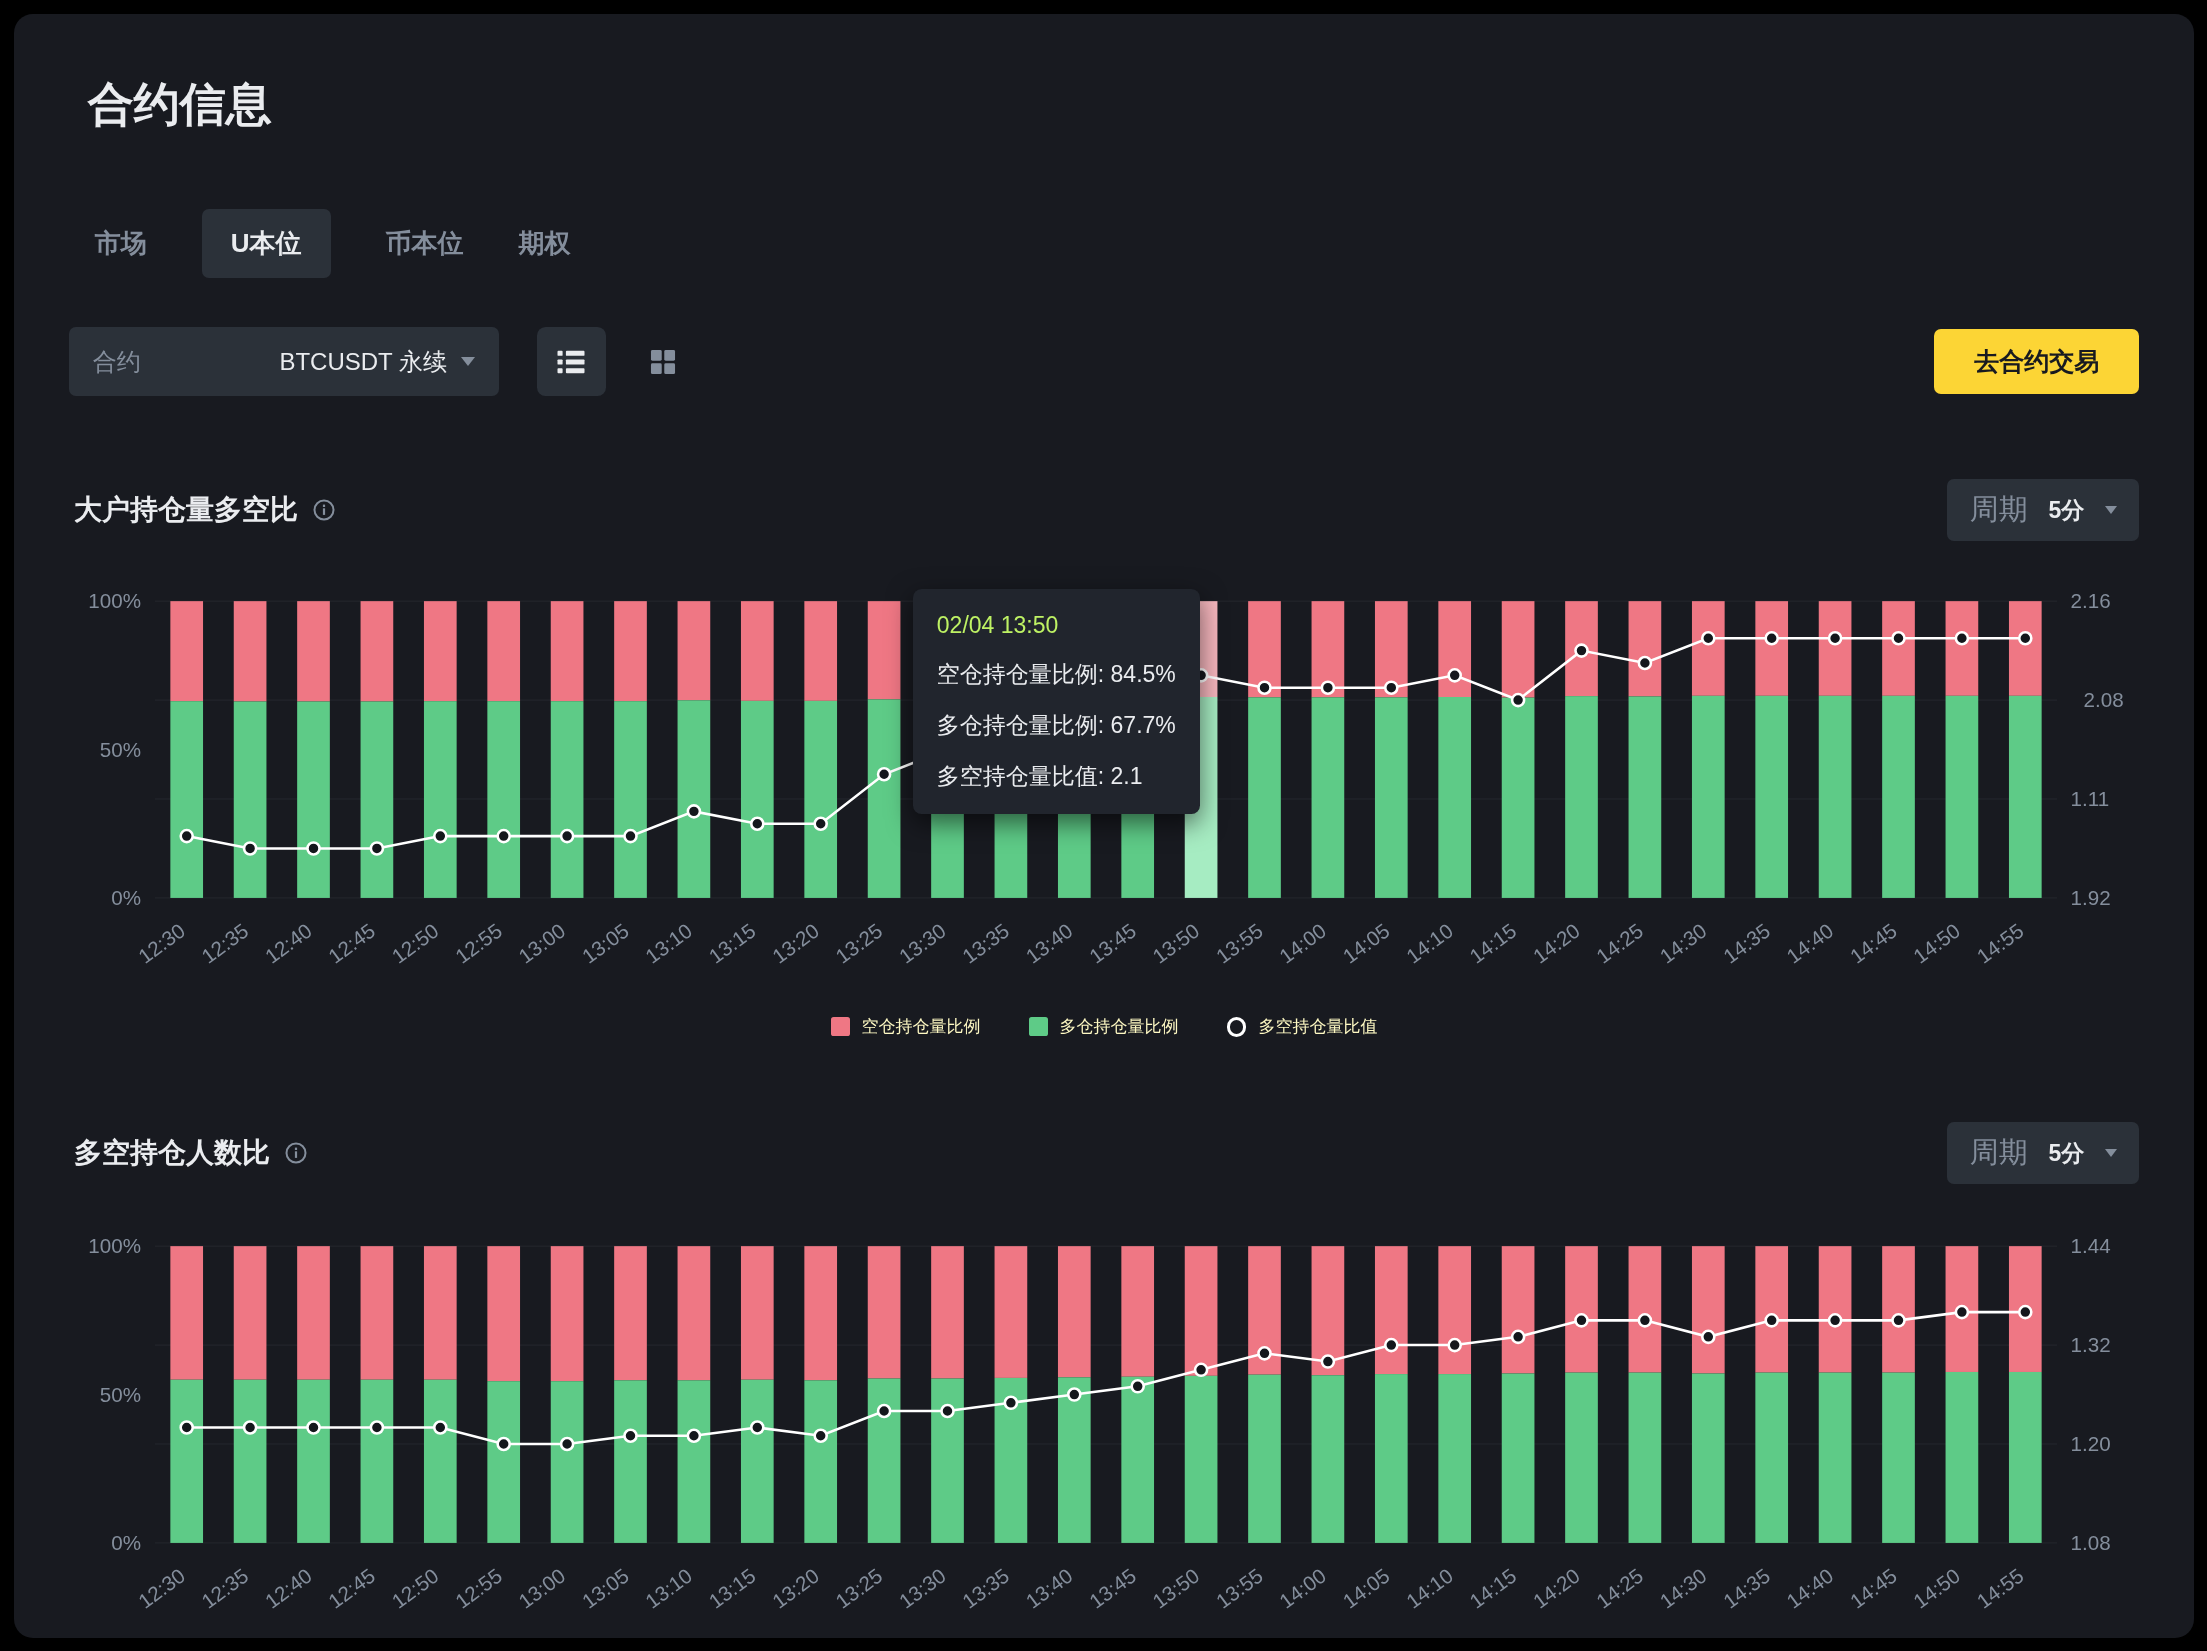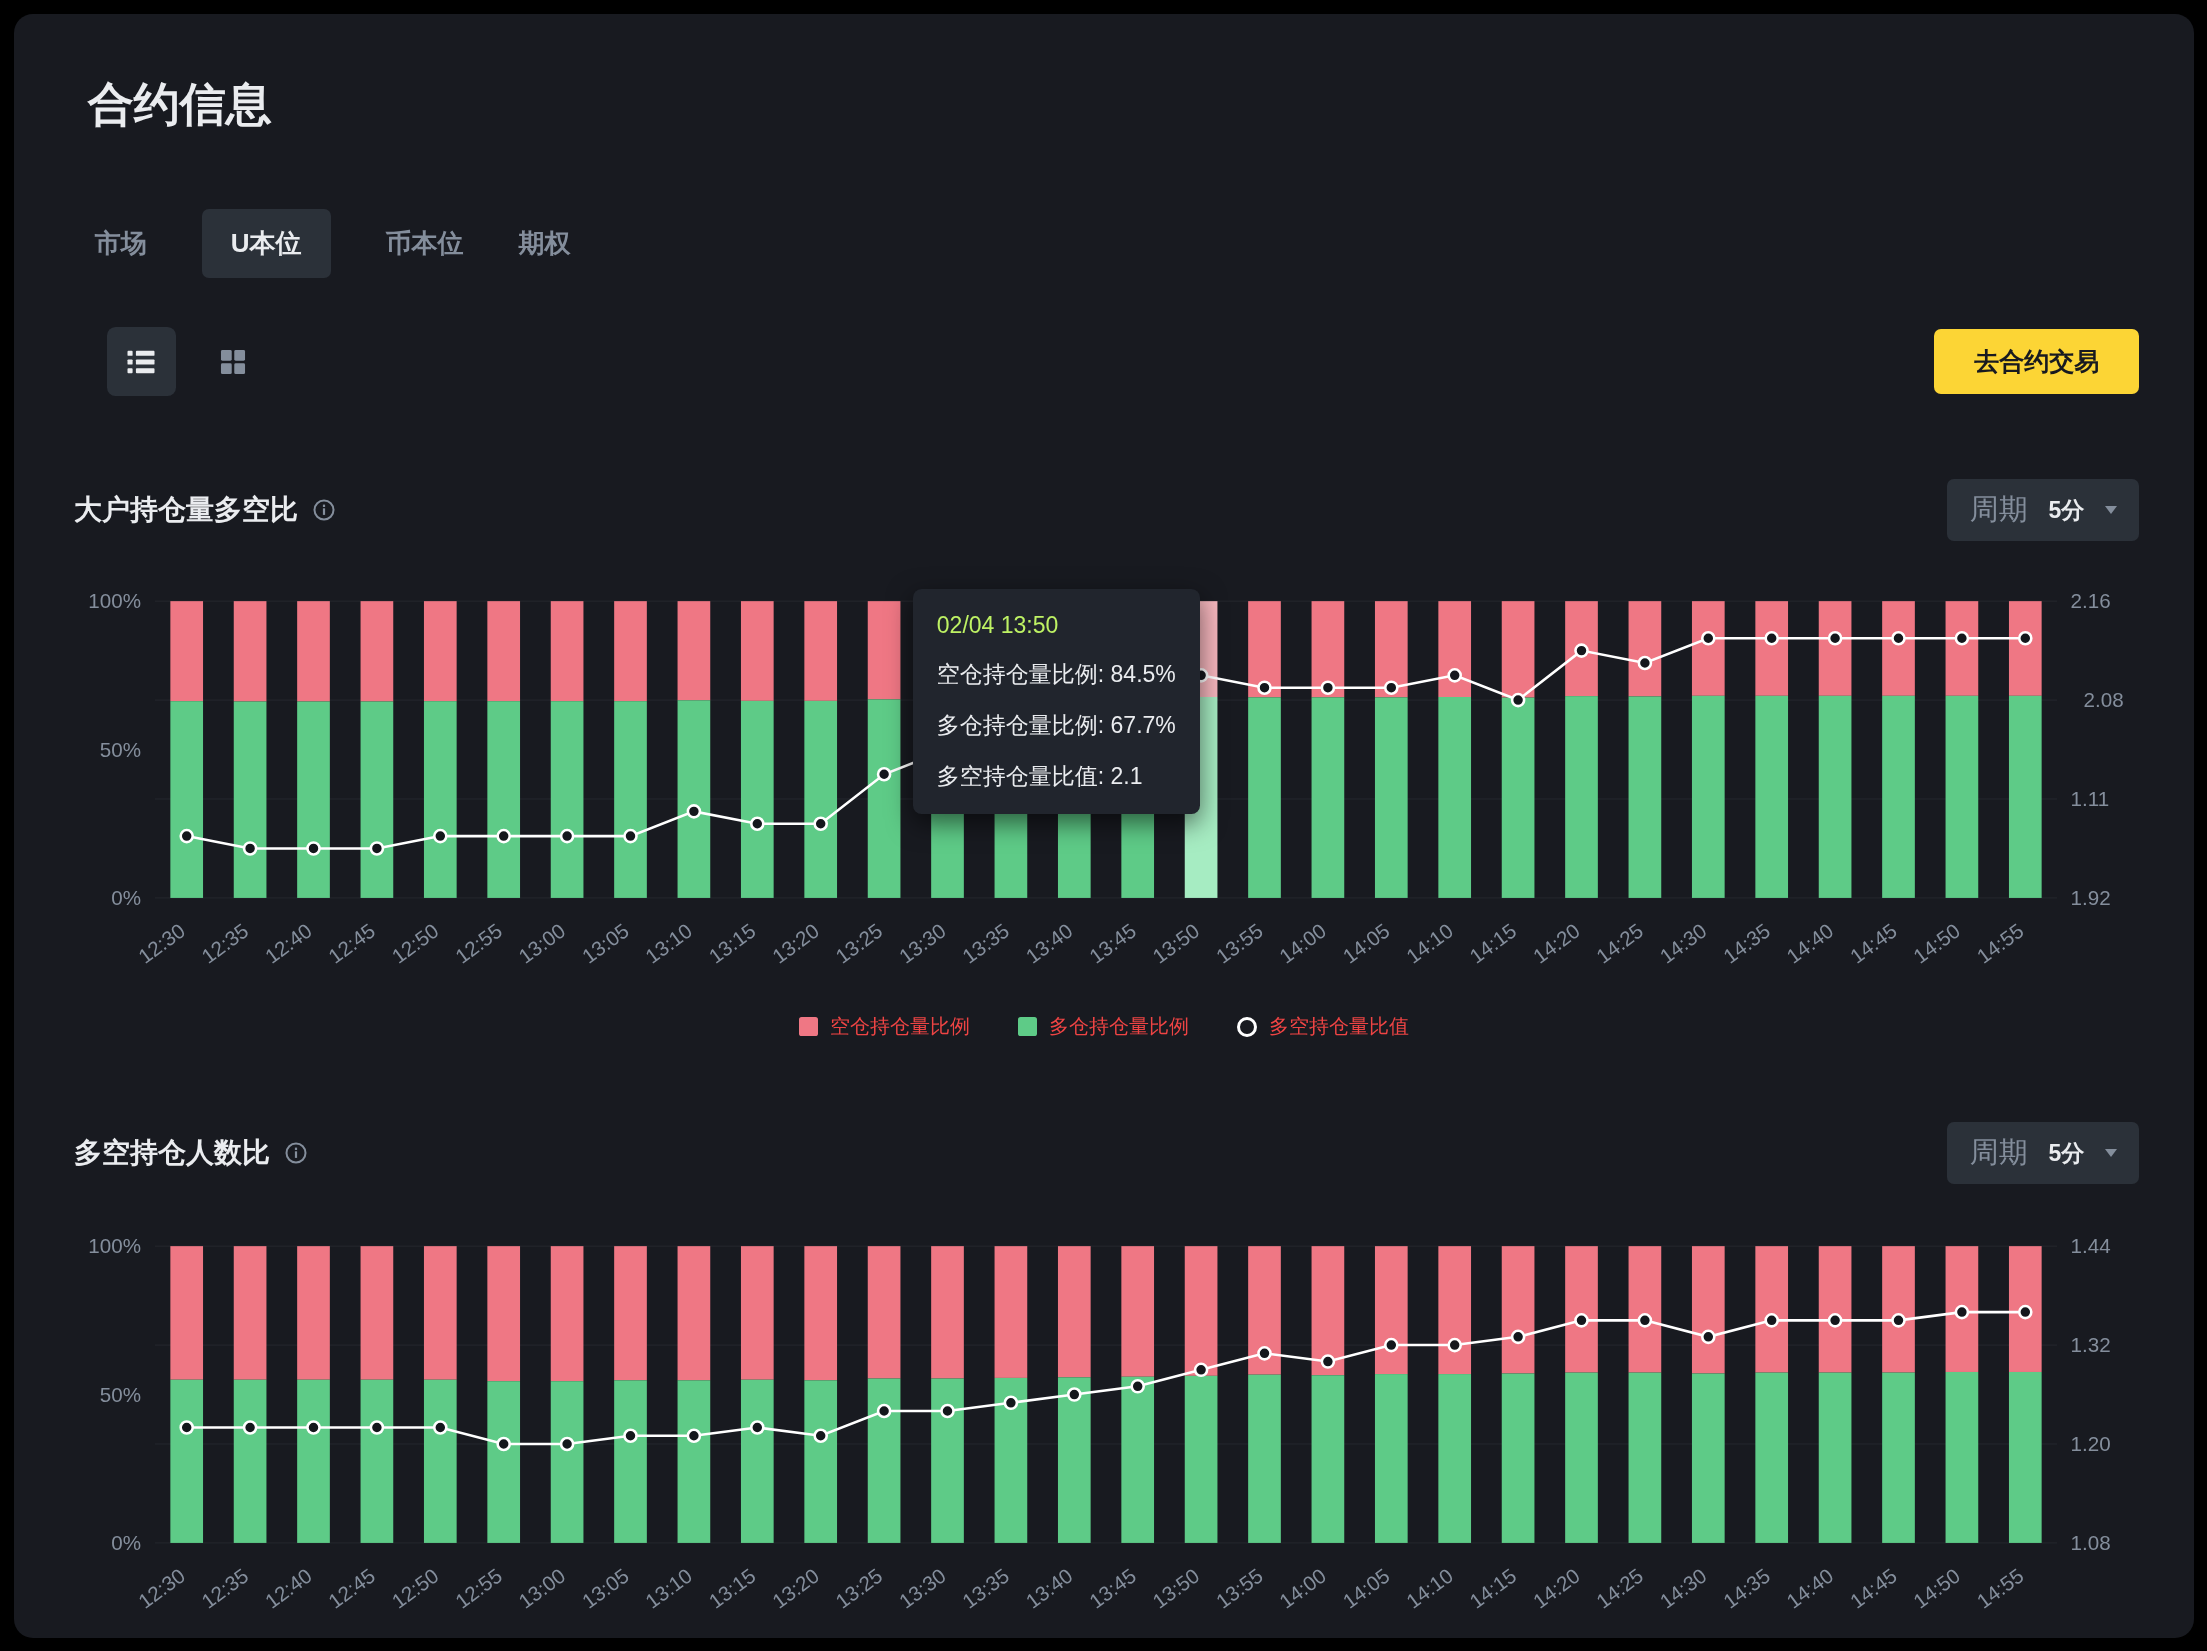--- a/index.html
+++ b/index.html
@@ -44,37 +44,44 @@
   .tooltip{position:absolute;left:844px;top:-12px;width:max-content;background:#21252d;border-radius:8.6px;box-shadow:0 8.6px 26px rgba(0,0,0,.55);padding:22.4px 24px;z-index:5;pointer-events:none;}
   .tt-title{font-size:23px;color:#bef264;font-weight:500;white-space:nowrap;}
   .tt-row{font-size:23px;color:#eaecef;margin-top:20px;white-space:nowrap;}
 
   .legend{display:flex;justify-content:center;align-items:center;gap:48px;margin-top:13.8px;height:31px;}
   .legend-item{display:flex;align-items:center;gap:12px;cursor:pointer;}
   .legend-item .sq{width:19px;height:19px;border-radius:2.6px;display:inline-block;}
   .sq.short{background:#ef7784;}
   .sq.long{background:#5ecb87;}
   .legend-item .cir{width:13.8px;height:13.8px;border-radius:50%;border:3.4px solid #fff;display:inline-block;background:transparent;}
-  .legend-item .ltxt{font-size:20px;color:#ef4444;}
+  .legend-item .ltxt{font-size:17px;color:#fef9c3;}
 </style>
 </head>
 <body>
 
 <div class="frame">
 
   <h1 class="page-title">合约信息</h1>
 
   <div class="tabs">
     <div class="tab">市场</div>
     <div class="tab active">U本位</div>
     <div class="tab">币本位</div>
     <div class="tab">期权</div>
   </div>
 
   <div class="controls">
+    <div class="select">
+      <span class="lbl">合约</span>
+      <span class="val-wrap">
+        <span class="val">BTCUSDT 永续</span>
+        <i class="caret"></i>
+      </span>
+    </div>
     <button class="icon-btn sel">
       <span style="display:flex;">
         <svg width="36" height="36" viewBox="0 0 24 24">
             <g fill="#eaecef">
               <rect x="3" y="4.5" width="3.4" height="3.4" rx="0.6"></rect>
               <rect x="8.6" y="4.5" width="12.4" height="3.4" rx="0.6"></rect>
               <rect x="3" y="10.3" width="3.4" height="3.4" rx="0.6"></rect>
               <rect x="8.6" y="10.3" width="12.4" height="3.4" rx="0.6"></rect>
               <rect x="3" y="16.1" width="3.4" height="3.4" rx="0.6"></rect>
               <rect x="8.6" y="16.1" width="12.4" height="3.4" rx="0.6"></rect>

